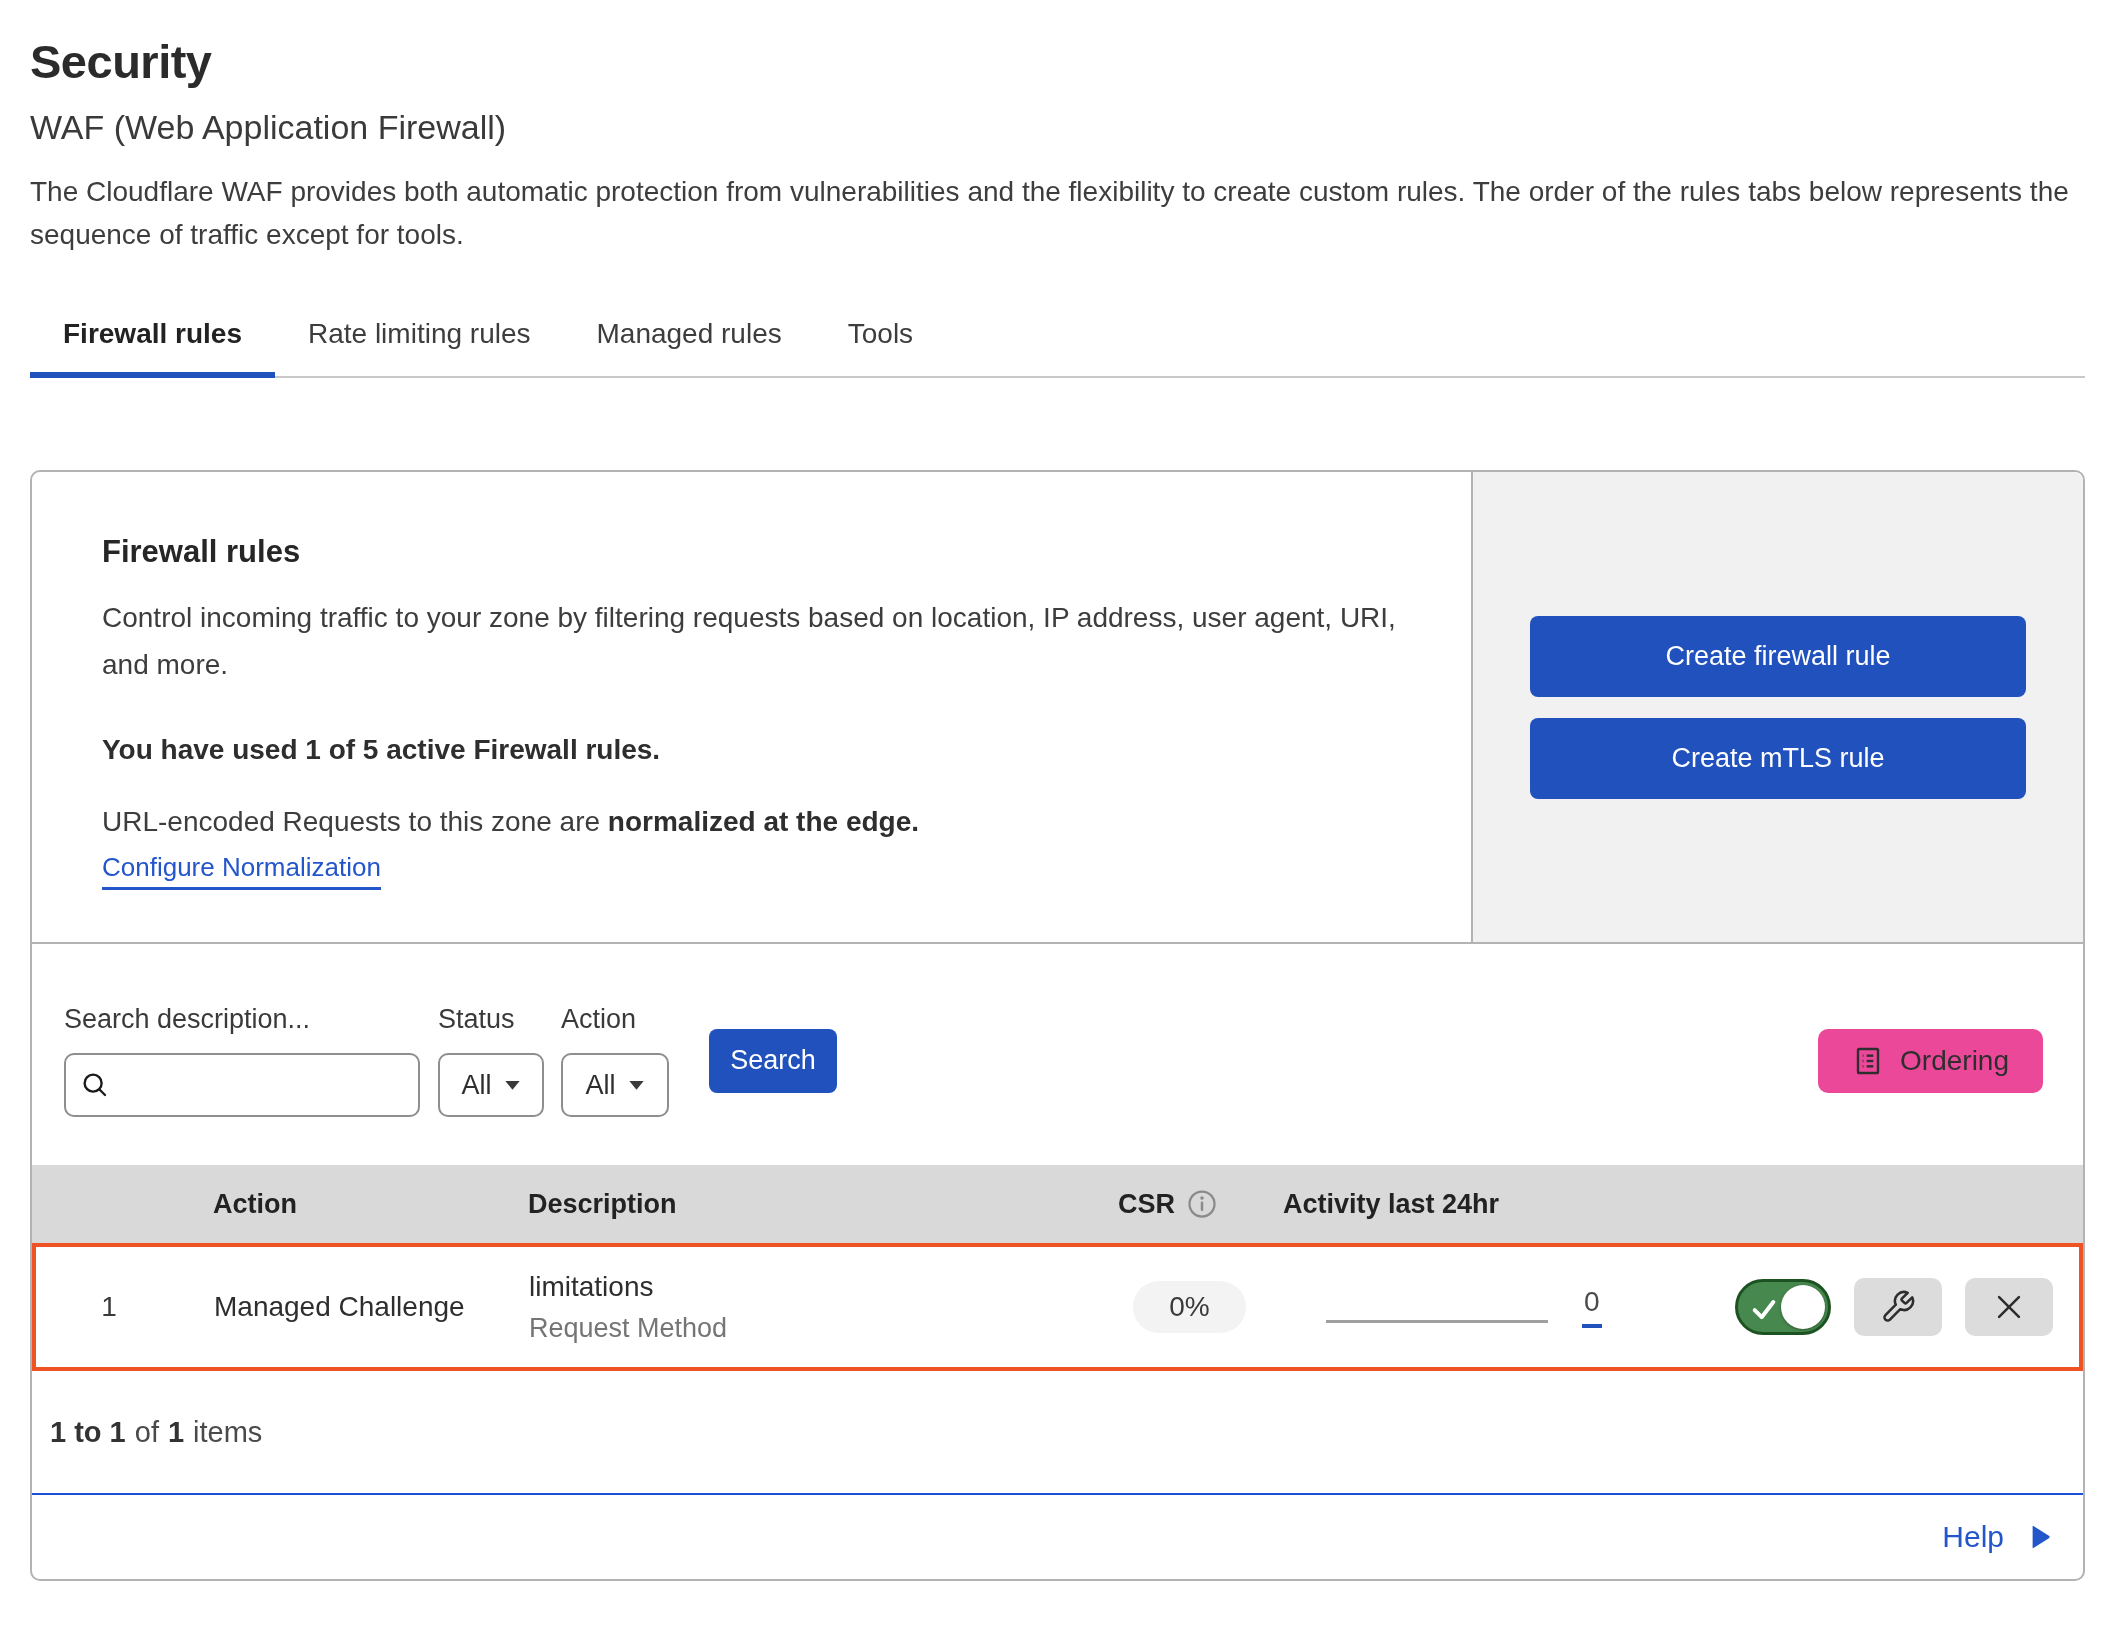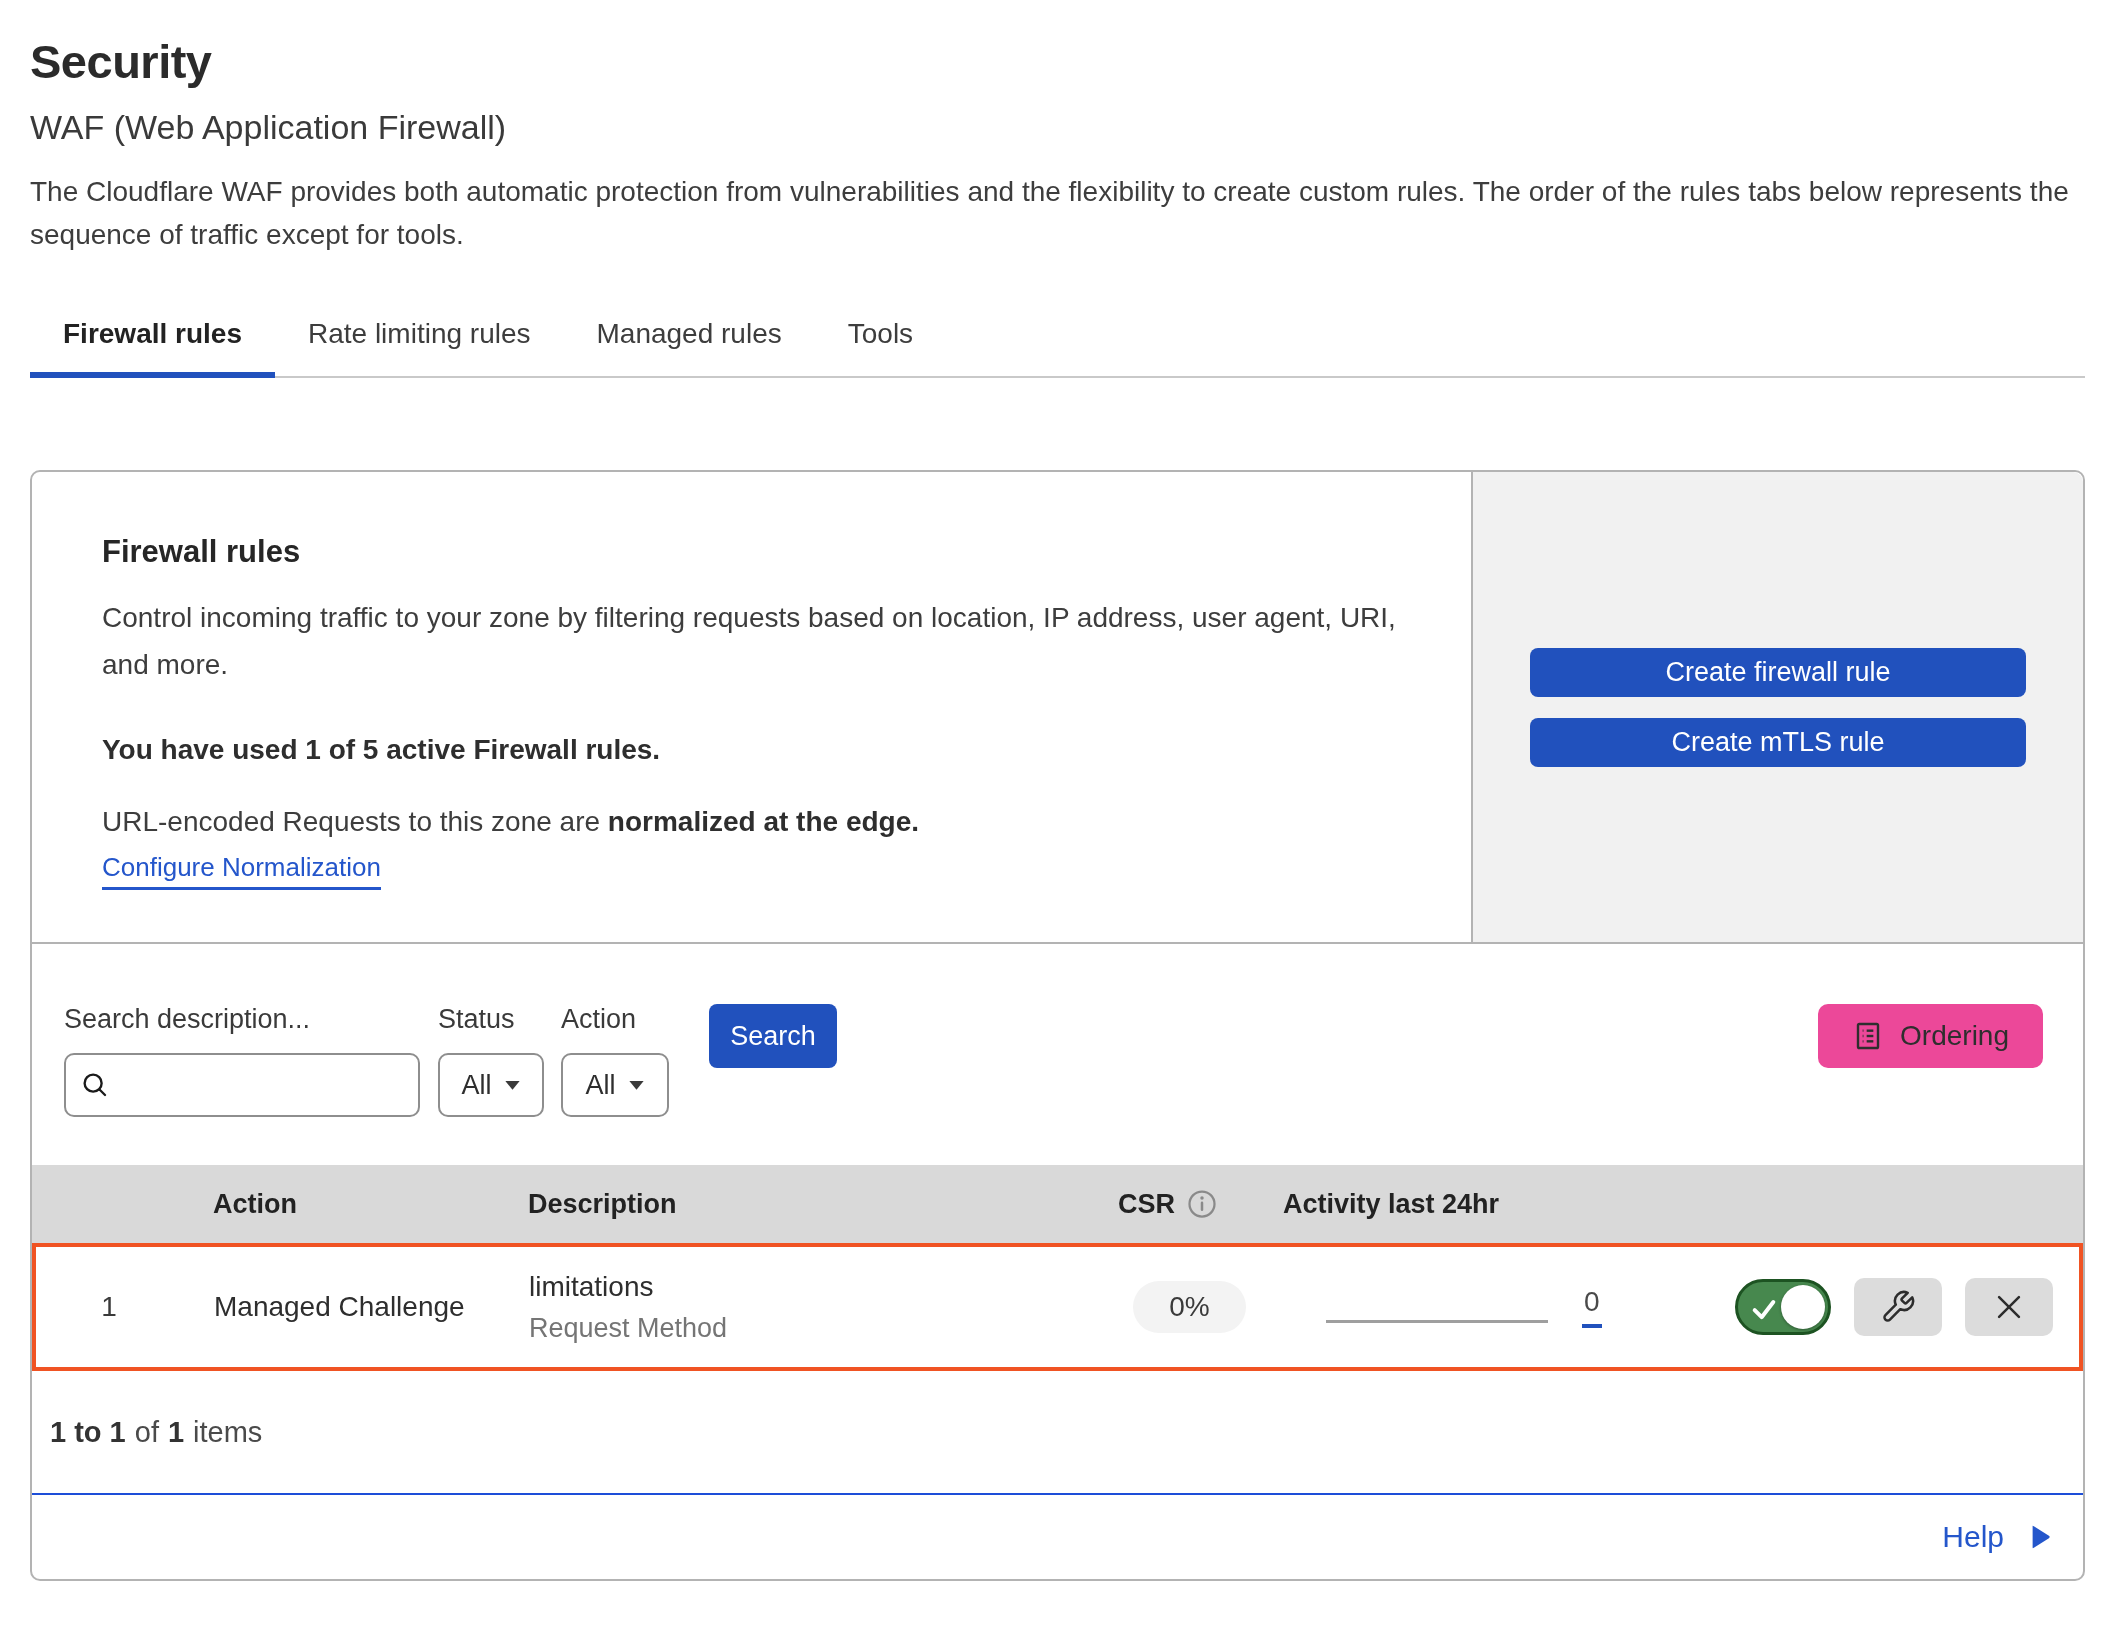--- a/index.html
+++ b/index.html
@@ -41,26 +41,26 @@
   .overview-desc { font-size:28px; line-height:47px; color:#3d3d3d; margin-top:24px; max-width:1310px; }
   .overview-usage { font-size:28px; font-weight:700; color:#2e2e2e; margin-top:46px; }
   .overview-norm { font-size:28px; color:#3d3d3d; margin-top:40px; }
   .overview-norm b { color:#2e2e2e; }
   .overview-link { display:inline-block; font-size:26px; color:#2456cb; text-decoration:none; border-bottom:3px solid #2456cb; margin-top:14px; padding-bottom:4px; cursor:pointer; }
   .overview-right {
     width:612px; background:#f1f1f1; border-left:2px solid #b3b3b3;
     display:flex; flex-direction:column; justify-content:center; gap:21px; padding:0 57px;
   }
   .btn-primary {
-    display:block; width:100%; height:49px; background:#2151bd; color:#fff;
+    display:block; width:100%; height:81px; background:#2151bd; color:#fff;
     font-size:27px; font-family:inherit; border:none; border-radius:8px; cursor:pointer;
   }
 
   
-  .filters { display:flex; align-items:flex-start; padding:60px 40px 48px 32px; }
+  .filters { display:flex; align-items:center; padding:60px 40px 48px 32px; }
   .fgroup { display:flex; flex-direction:column; }
   .flabel { font-size:27px; color:#3a3a3a; margin-bottom:18px; }
   .search-box {
     width:356px; height:64px; border:2px solid #8e8e8e; border-radius:10px;
     display:flex; align-items:center; padding:0 14px; background:#fff;
   }
   .search-box input { border:none; outline:none; font-size:26px; width:100%; margin-left:10px; font-family:inherit; }
   .select {
     height:64px; border:2px solid #8e8e8e; border-radius:10px; background:#fff;
     display:flex; align-items:center; justify-content:center; gap:12px;

